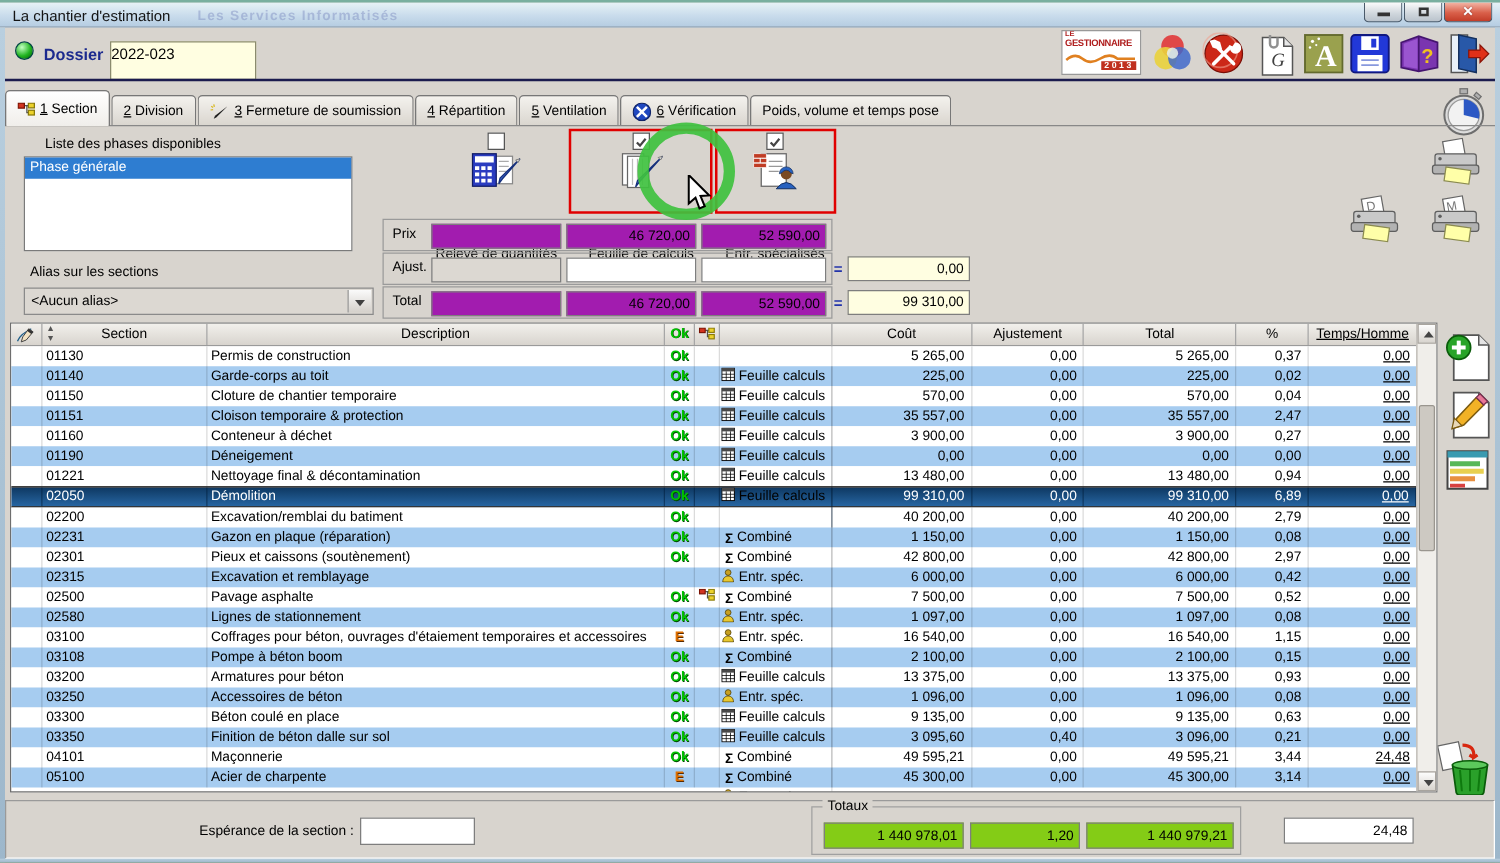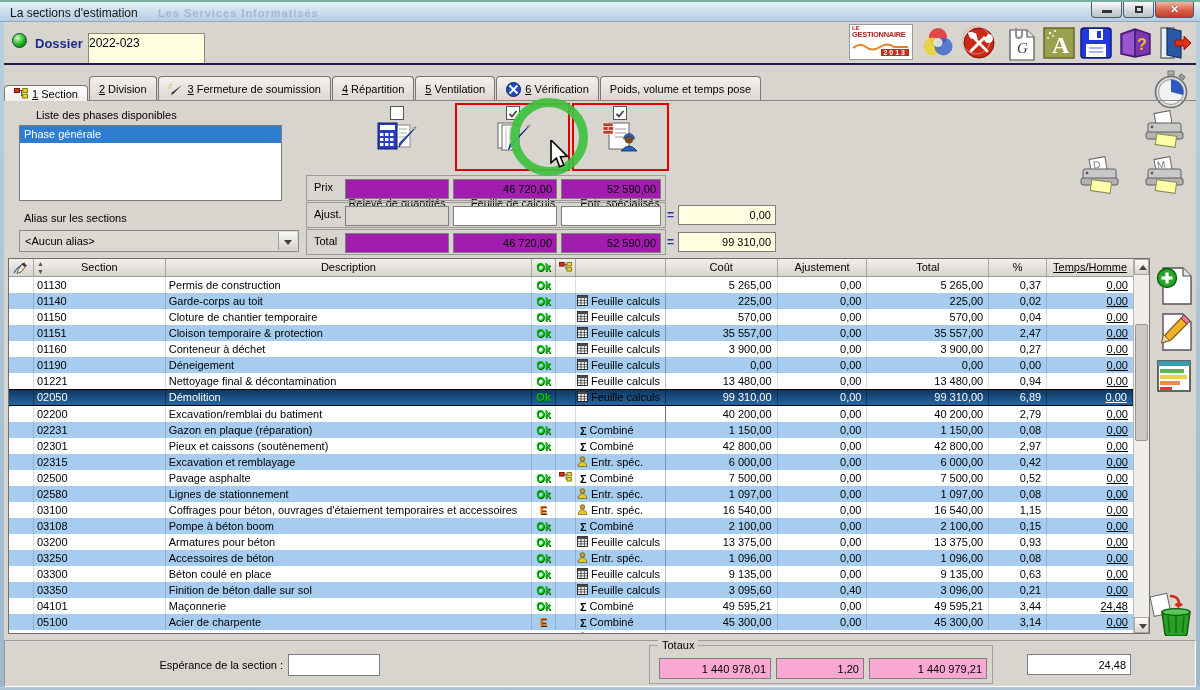--- a/index.html
+++ b/index.html
@@ -41,21 +41,21 @@
   .logo-main{position:absolute;left:2px;top:5px;font-size:7.5px;font-weight:bold;color:#b02020;letter-spacing:-0.3px;}
   .logo-year{position:absolute;right:3px;bottom:3px;font-size:7px;font-weight:bold;color:#fff;
     background:#c03020;padding:0 2px;letter-spacing:2px;}
   .logo-wave{position:absolute;left:2px;top:16px;}
 
   
   .tabbar{position:absolute;left:4px;top:72px;right:4px;height:29px;display:flex;align-items:flex-end;}
   .tab{height:25px;margin-right:1px;padding:0 9px;display:flex;align-items:center;gap:4px;
     border:1px solid #777;border-bottom:none;border-radius:4px 4px 0 0;
     background:linear-gradient(180deg,#f4f2ee,#d9d5ce);cursor:pointer;white-space:nowrap;}
-  .tab.active{height:16px;background:linear-gradient(180deg,#ffffff,#f0eeea);position:relative;z-index:3;}
+  .tab.active{height:29px;background:linear-gradient(180deg,#ffffff,#f0eeea);position:relative;z-index:3;}
   .tnum{text-decoration:underline;}
   .content-top{position:absolute;left:4px;right:4px;top:100px;height:1px;background:#888;z-index:1;}
 
   
   .lbl{position:absolute;color:#000;}
   .listbox{position:absolute;left:19px;top:125px;width:263px;height:76px;background:#fff;
     border:1px solid #7a7a7a;cursor:pointer;}
   .listbox .sel-item{height:17px;line-height:17px;background:#2e7dd1;color:#fff;padding:0 4px;}
   .combo{position:absolute;left:19px;top:230px;width:280px;height:22px;background:#dcd8d2;
     border:1px solid #8a8a8a;cursor:pointer;}
@@ -133,39 +133,39 @@
   .sideicon{position:absolute;cursor:pointer;}
 
   
   .bottombar{position:absolute;left:4px;right:4px;top:640px;height:47px;background:#d8d4ce;
     border:1px solid;border-color:#9a9a9a #ffffff #ffffff #9a9a9a;}
   .esp-label{position:absolute;left:110px;top:18px;width:168px;text-align:right;}
   .esp-input{position:absolute;left:283px;top:13px;width:92px;height:22px;background:#fff;
     border:1px solid #7e7e7e;}
   .totbox{position:absolute;left:644px;top:4px;width:344px;height:39px;border:1px solid #a0a0a0;}
   .totbox .tlegend{position:absolute;left:8px;top:-7px;background:#d8d4ce;padding:0 4px;}
-  .tf{position:absolute;top:12px;height:21px;border:1px solid #7e7e7e;background:#f9a8d4;
+  .tf{position:absolute;top:12px;height:21px;border:1px solid #7e7e7e;background:#84cc16;
     text-align:right;padding:4px 4px 0 2px;}
   .tf1{left:9px;width:112px;} .tf2{left:126px;width:88px;} .tf3{left:219px;width:118px;}
   .temps-total{position:absolute;left:1022px;top:13px;width:104px;height:21px;background:#fff;
     border:1px solid #7e7e7e;text-align:right;padding:4px 4px 0 2px;}
 
   
   .edge{position:absolute;background:linear-gradient(180deg,#b9cfdf,#9db7cb);z-index:60;}
   .edge-l{left:0;top:22px;bottom:0;width:4px;}
   .edge-r{right:0;top:22px;bottom:0;width:4px;}
   .edge-b{left:0;right:0;bottom:0;height:3px;}
 </style>
 </head>
 <body>
 
 <div class="window">
 
   <div class="titlebar">
-    <span class="title-text">La sections d'estimation</span>
+    <span class="title-text">La chantier d'estimation</span>
     <span class="watermark">Les Services Informatisés</span>
     <div class="winbtns">
       <div class="wbtn">
           <span class="glyph-min"></span>
         </div>
       <div class="wbtn">
           <span class="glyph-max"></span>
         </div>
       <div class="wbtn close">
           <span class="glyph-x">✕</span>

